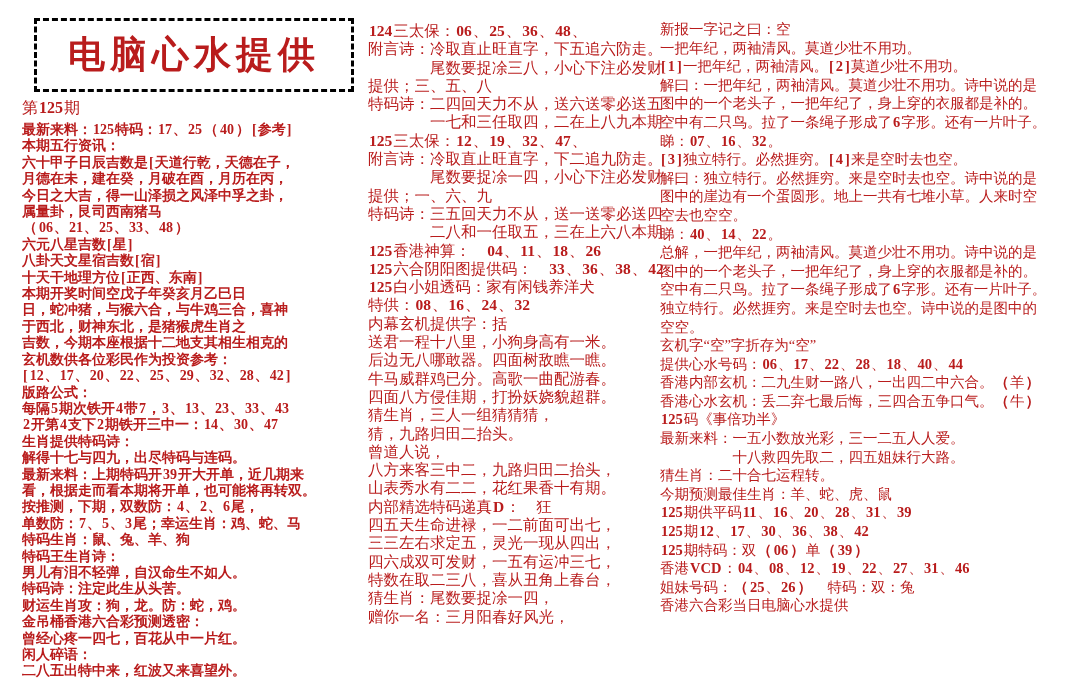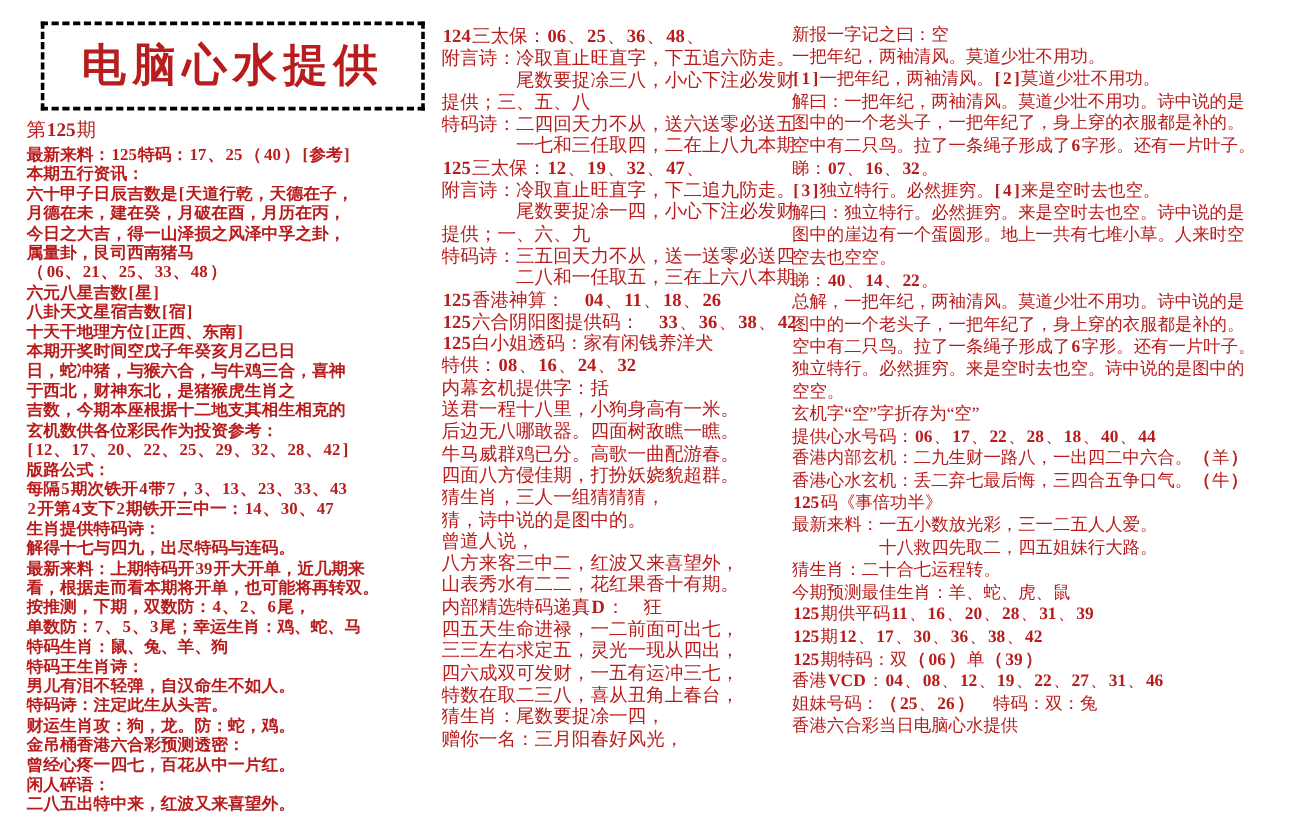--- a/index.html
+++ b/index.html
@@ -99,23 +99,23 @@
         <div class="line"><b>125</b>香港神算：　<b>04</b>、<b>11</b>、<b>18</b>、<b>26</b></div>
         <div class="line"><b>125</b>六合阴阳图提供码：　<b>33</b>、<b>36</b>、<b>38</b>、<b>42</b></div>
         <div class="line"><b>125</b>白小姐透码：家有闲钱养洋犬</div>
         <div class="line">特供：<b>08</b>、<b>16</b>、<b>24</b>、<b>32</b></div>
         <div class="line">内幕玄机提供字：括</div>
         <div class="line">送君一程十八里，小狗身高有一米。</div>
         <div class="line">后边无八哪敢器。四面树敌瞧一瞧。</div>
         <div class="line">牛马威群鸡已分。高歌一曲配游春。</div>
         <div class="line">四面八方侵佳期，打扮妖娆貌超群。</div>
         <div class="line">猜生肖，三人一组猜猜猜，</div>
-        <div class="line">猜，诗中说的是图中的。</div>
+        <div class="line">猜，九路归田二抬头。</div>
         <div class="line">曾道人说，</div>
-        <div class="line">八方来客三中二，红波又来喜望外，</div>
+        <div class="line">八方来客三中二，九路归田二抬头，</div>
         <div class="line">山表秀水有二二，花红果香十有期。</div>
         <div class="line">内部精选特码递真<b>D</b>：　狂</div>
         <div class="line">四五天生命进禄，一二前面可出七，</div>
         <div class="line">三三左右求定五，灵光一现从四出，</div>
         <div class="line">四六成双可发财，一五有运冲三七，</div>
         <div class="line">特数在取二三八，喜从丑角上春台，</div>
         <div class="line">猜生肖：尾数要捉凃一四，</div>
         <div class="line">赠你一名：三月阳春好风光，</div>
       </div>
   </div>

